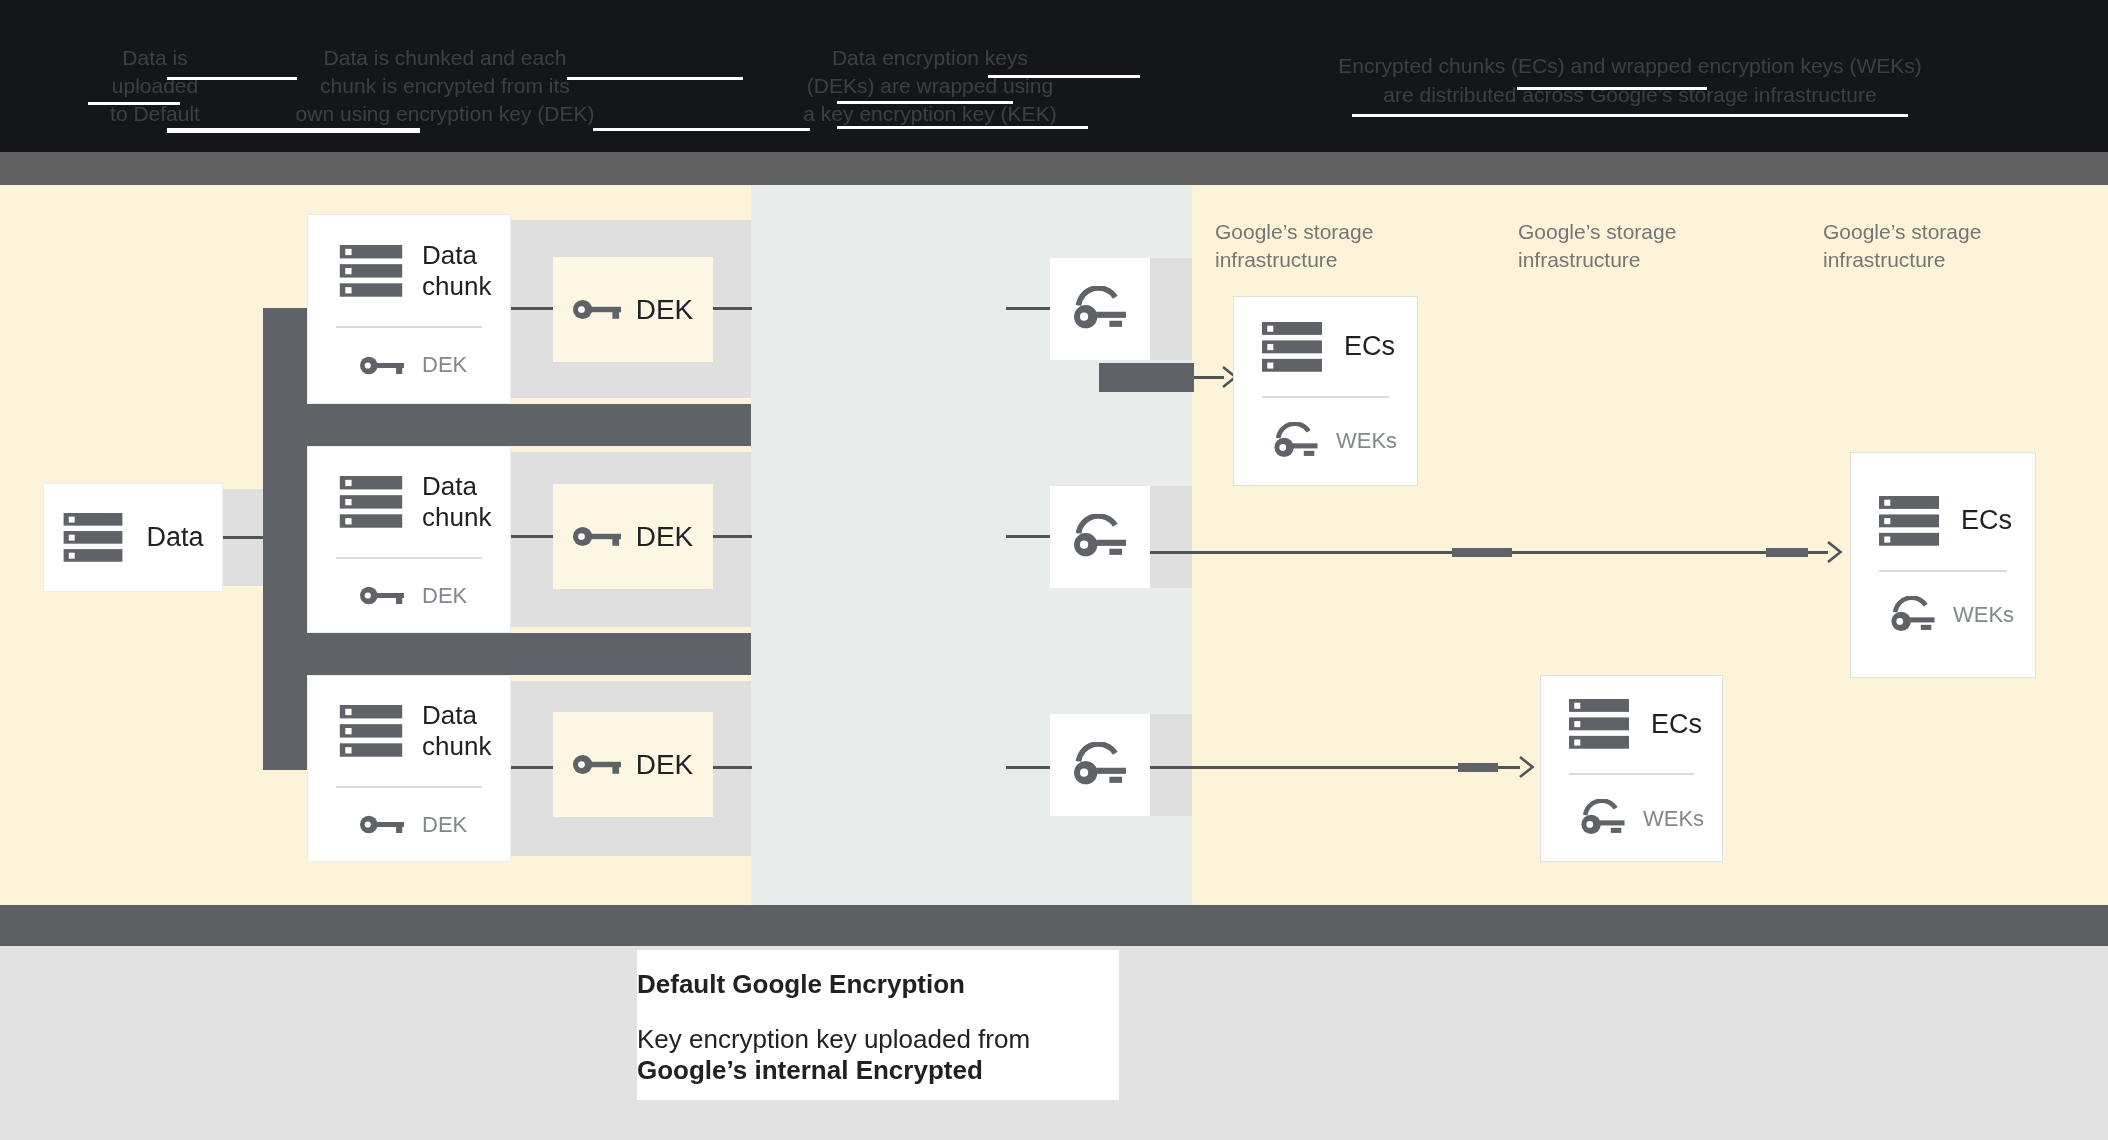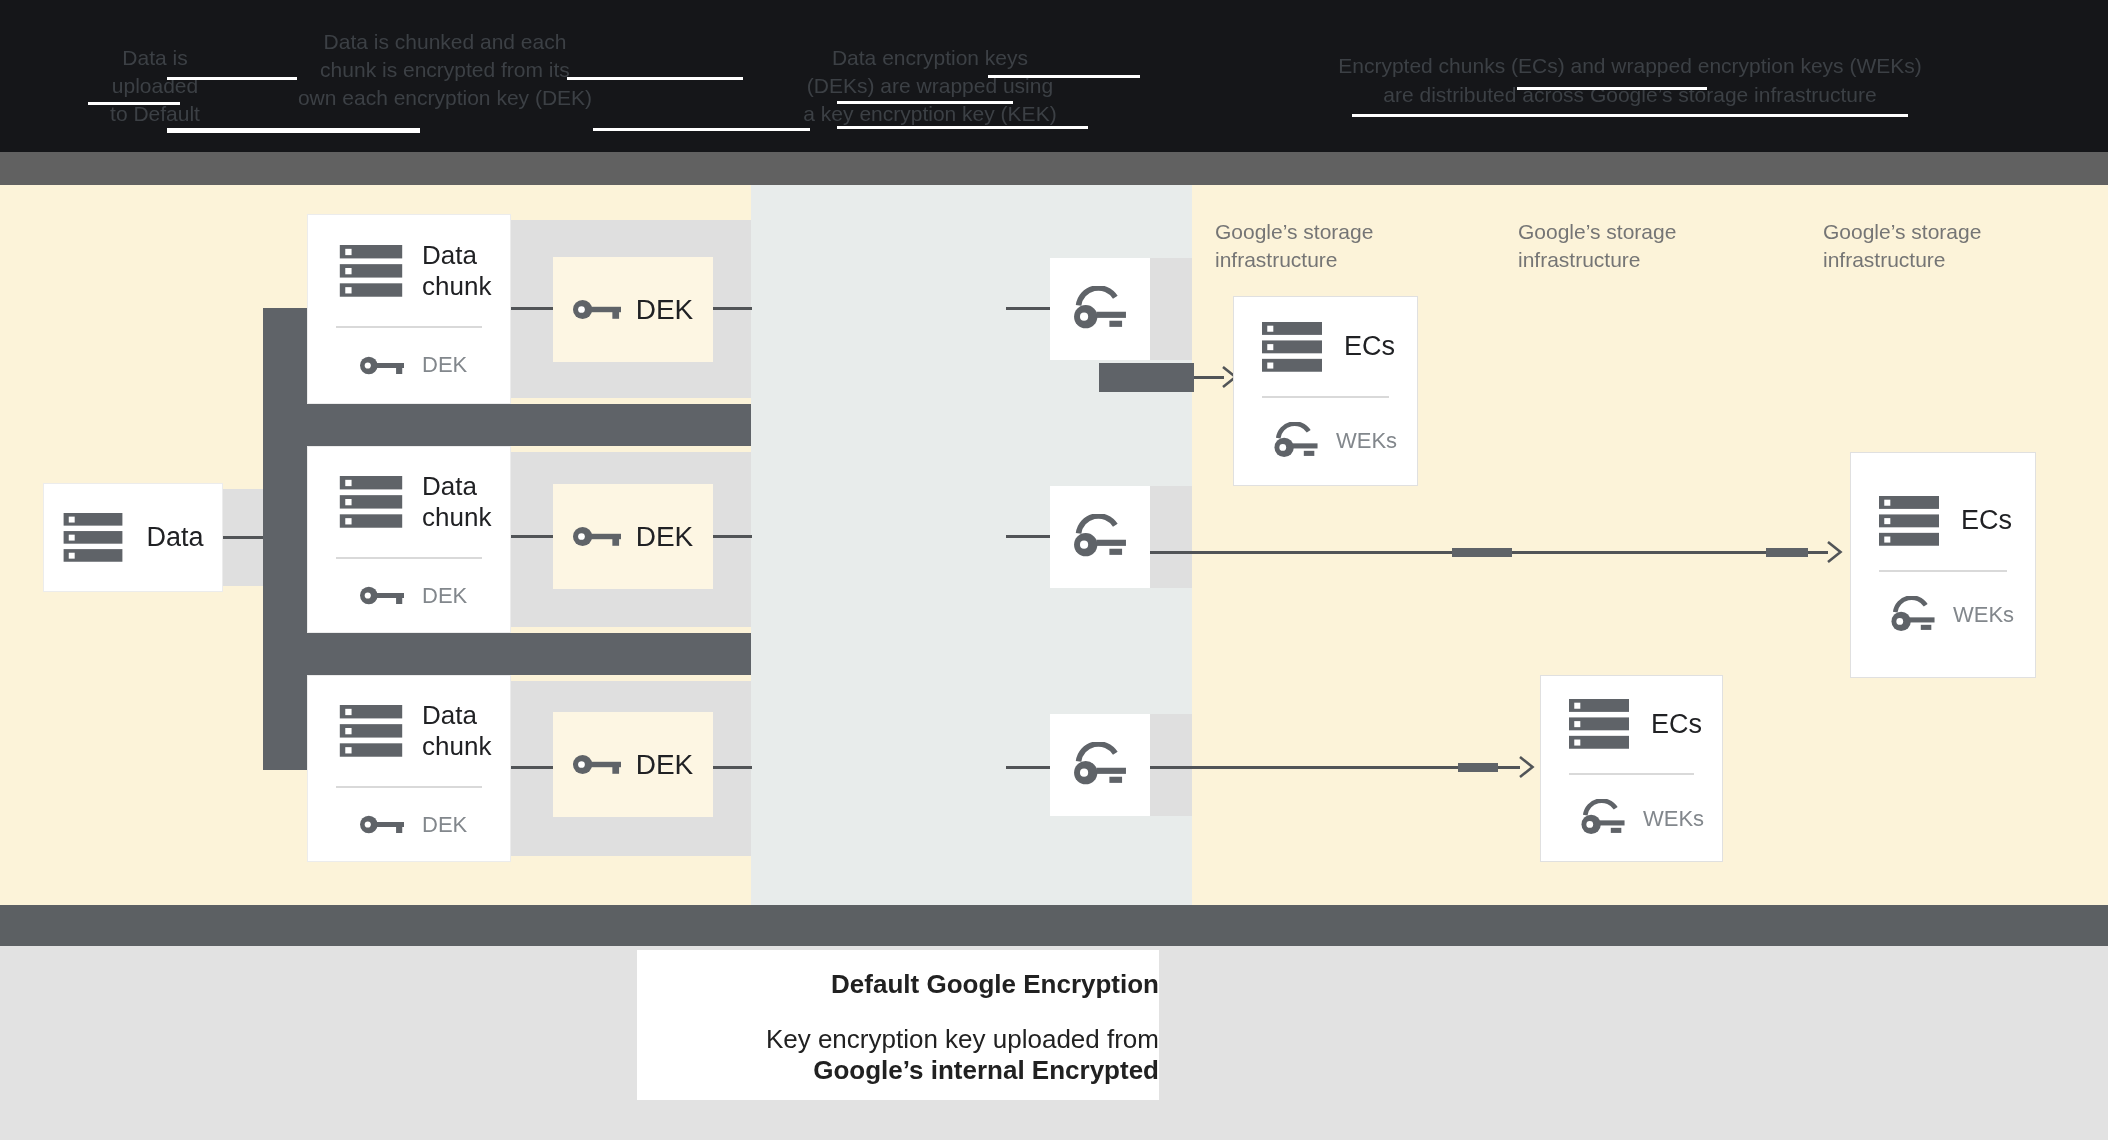--- a/index.html
+++ b/index.html
@@ -30,21 +30,21 @@
   .kek-box{position:absolute;left:793px;top:488px;width:175px;height:102px;background:#e3f1ea;
            border:2px solid #d2e4d9;box-sizing:border-box;
            display:flex;align-items:center;justify-content:center;gap:15px;}
   .wrapbox{position:absolute;left:1050px;width:100px;height:102px;background:#fff;
            display:flex;align-items:center;justify-content:center;}
   .scap{position:absolute;top:218px;font-size:21px;line-height:28px;color:#757575;}
   
   .fbar{position:absolute;left:0;top:905px;width:2108px;height:41px;background:#5c6063;}
   .fbg{position:absolute;left:0;top:946px;width:2108px;height:194px;background:#e2e2e2;}
   .fcard{position:absolute;left:637px;top:950px;width:482px;height:150px;background:#fff;
-         text-align:right;color:#212121;padding-left:40px;}
+         text-align:left;color:#212121;}
   .fcard .t{margin-top:18px;font-size:26px;font-weight:bold;line-height:32px;}
   .fcard .b{margin-top:24px;font-size:26px;line-height:31px;}
   .fcard .b2{font-size:26px;line-height:31px;font-weight:bold;}
   svg{display:block;}
 </style>
 </head>
 <body>
 
 <svg width="0" height="0" style="position:absolute">
   <defs>
@@ -80,24 +80,24 @@
 </svg>
 
 <div class="stage">
 
   <div class="hdr">
     <div class="hcap" style="left:30px;top:44px;width:250px;">
       <div>Data is</div>
       <div>uploaded</div>
       <div>to Default</div>
     </div>
-    <div class="hcap" style="left:280px;top:28px;width:330px;">
+    <div class="hcap" style="left:280px;top:44px;width:330px;">
       <div>Data is chunked and each</div>
       <div>chunk is encrypted from its</div>
-      <div>own each encryption key (DEK)</div>
+      <div>own using encryption key (DEK)</div>
     </div>
     <div class="hcap" style="left:755px;top:44px;width:350px;">
       <div>Data encryption keys</div>
       <div>(DEKs) are wrapped using</div>
       <div>a key encryption key (KEK)</div>
     </div>
     <div class="hcap" style="left:1320px;top:51px;width:620px;line-height:29px;">
       <div>Encrypted chunks (ECs) and wrapped encryption keys (WEKs)</div>
       <div>are distributed across Google’s storage infrastructure</div>
     </div>

